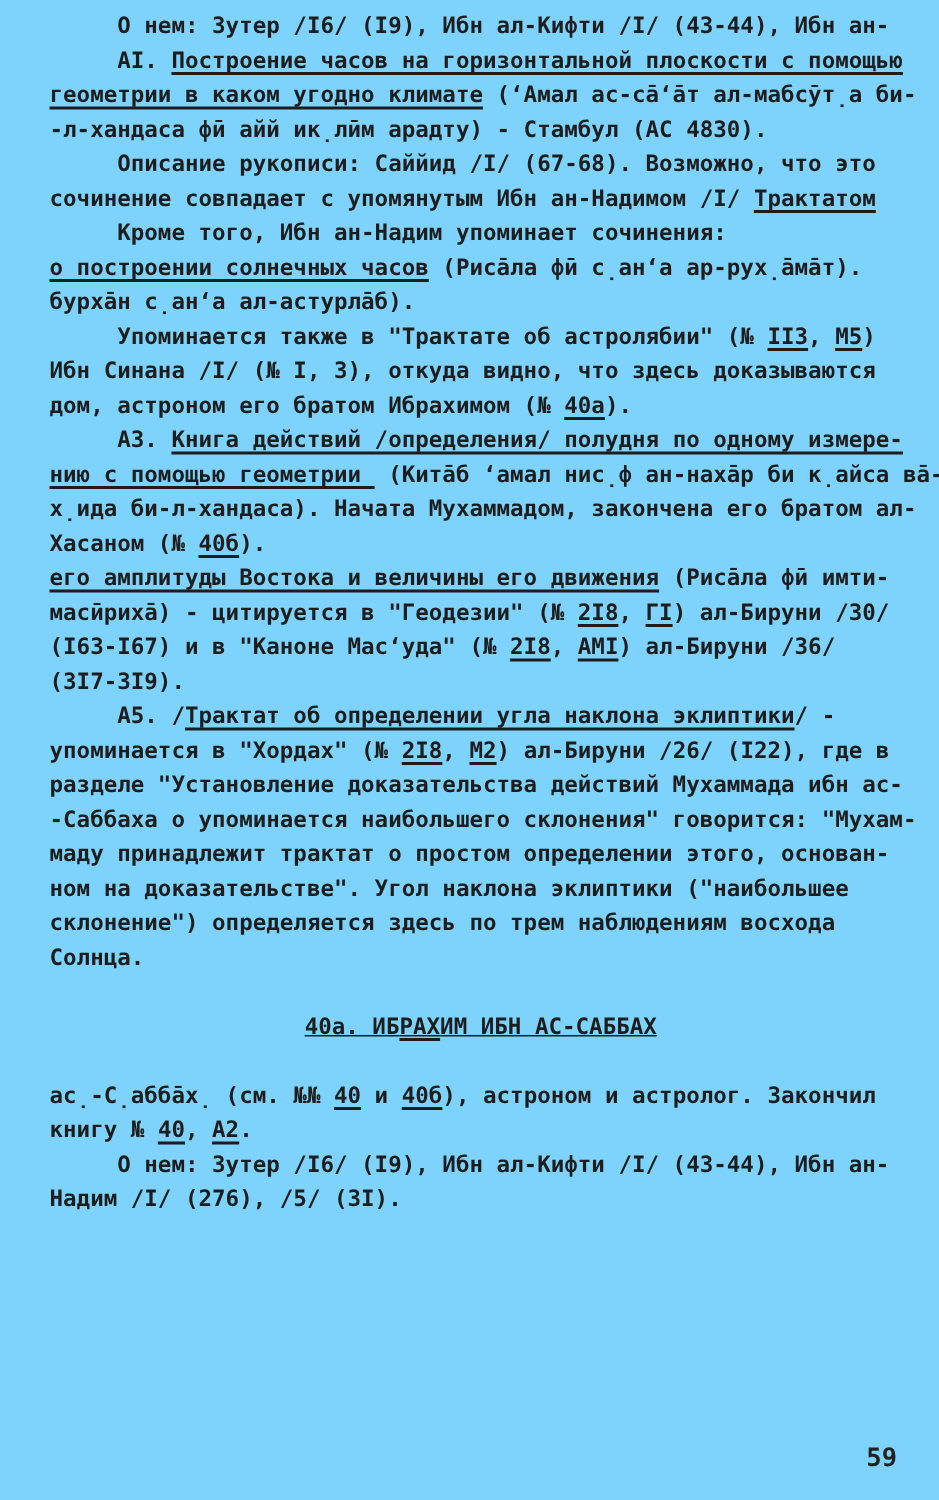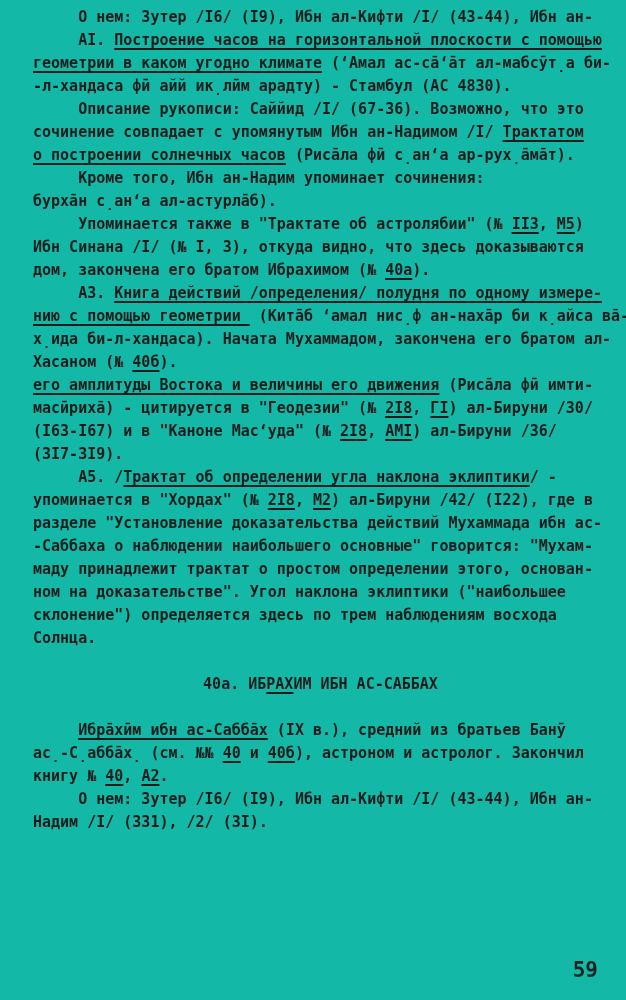--- a/index.html
+++ b/index.html
@@ -4,92 +4,92 @@
 <style>
   html, body {
     margin: 0;
     padding: 0;
     background: #f5f4f0;
   }
   .page {
     position: relative;
     width: 626px;
     height: 1000px;
-    background: #14b8a6;
+    background: #7dd3fc;
     overflow: hidden;
     font-family: "DejaVu Sans Mono", "Liberation Mono", monospace;
     color: #1d1d1d;
     font-weight: 600;
   }
   .doc {
     position: absolute;
     top: 6px;
     left: 33px;
     right: 18px;
   }
   .line {
     white-space: pre;
     font-size: 15px;
     line-height: 23px;
     letter-spacing: 0px;
   }
   .line.center {
     text-align: center;
     white-space: pre;
+    text-decoration: underline;
   }
   .u {
     text-decoration: underline;
     text-decoration-thickness: 1.5px;
     text-underline-offset: 3px;
     margin-top: 39px;
   }
   .page-number {
     position: absolute;
     right: 28px;
     bottom: 18px;
-    font-size: 21px;
+    font-size: 17px;
     color: #222;
   }
 </style>
 </head>
 <body>
 
 <div class="page">
   <div class="doc">
       <div class="line"><span>     О нем: Зутер /I6/ (I9), Ибн ал-Кифти /I/ (43-44), Ибн ан-</span></div>
       <div class="line"><span>     АI. </span><span class="u">Построение часов на горизонтальной плоскости с помощью</span></div>
       <div class="line"><span class="u">геометрии в каком угодно климате</span><span> (‘Амал ас-са̄‘а̄т ал-мабсӯт̣а би-</span></div>
       <div class="line"><span>-л-хандаса фӣ айй ик̣лӣм арадту) - Стамбул (АС 4830).</span></div>
-      <div class="line"><span>     Описание рукописи: Саййид /I/ (67-36). Возможно, что это</span></div>
+      <div class="line"><span>     Описание рукописи: Саййид /I/ (67-68). Возможно, что это</span></div>
       <div class="line"><span>сочинение совпадает с упомянутым Ибн ан-Надимом /I/ </span><span class="u">Трактатом</span></div>
+      <div class="line"><span>     Кроме того, Ибн ан-Надим упоминает сочинения:</span></div>
       <div class="line"><span class="u">о построении солнечных часов</span><span> (Риса̄ла фӣ с̣ан‘а ар-рух̣а̄ма̄т).</span></div>
-      <div class="line"><span>     Кроме того, Ибн ан-Надим упоминает сочинения:</span></div>
       <div class="line"><span>бурха̄н с̣ан‘а ал-астурла̄б).</span></div>
       <div class="line"><span>     Упоминается также в "Трактате об астролябии" (№ </span><span class="u">II3</span><span>, </span><span class="u">М5</span><span>)</span></div>
       <div class="line"><span>Ибн Синана /I/ (№ I, 3), откуда видно, что здесь доказываются</span></div>
-      <div class="line"><span>дом, закончена его братом Ибрахимом (№ </span><span class="u">40а</span><span>).</span></div>
+      <div class="line"><span>дом, астроном его братом Ибрахимом (№ </span><span class="u">40а</span><span>).</span></div>
       <div class="line"><span>     А3. </span><span class="u">Книга действий /определения/ полудня по одному измере-</span></div>
       <div class="line"><span class="u">нию с помощью геометрии </span><span> (Кита̄б ‘амал нис̣ф ан-наха̄р би к̣айса ва̄-</span></div>
       <div class="line"><span>х̣ида би-л-хандаса). Начата Мухаммадом, закончена его братом ал-</span></div>
       <div class="line"><span>Хасаном (№ </span><span class="u">40б</span><span>).</span></div>
       <div class="line"><span class="u">его амплитуды Востока и величины его движения</span><span> (Риса̄ла фӣ имти-</span></div>
       <div class="line"><span>масӣриха̄) - цитируется в "Геодезии" (№ </span><span class="u">2I8</span><span>, </span><span class="u">ГI</span><span>) ал-Бируни /30/</span></div>
       <div class="line"><span>(I63-I67) и в "Каноне Мас‘уда" (№ </span><span class="u">2I8</span><span>, </span><span class="u">АМI</span><span>) ал-Бируни /36/</span></div>
       <div class="line"><span>(3I7-3I9).</span></div>
       <div class="line"><span>     А5. /</span><span class="u">Трактат об определении угла наклона эклиптики</span><span>/ -</span></div>
-      <div class="line"><span>упоминается в "Хордах" (№ </span><span class="u">2I8</span><span>, </span><span class="u">М2</span><span>) ал-Бируни /42/ (I22), где в</span></div>
+      <div class="line"><span>упоминается в "Хордах" (№ </span><span class="u">2I8</span><span>, </span><span class="u">М2</span><span>) ал-Бируни /26/ (I22), где в</span></div>
       <div class="line"><span>разделе "Установление доказательства действий Мухаммада ибн ас-</span></div>
-      <div class="line"><span>-Саббаха о наблюдении наибольшего основные" говорится: "Мухам-</span></div>
+      <div class="line"><span>-Саббаха о упоминается наибольшего склонения" говорится: "Мухам-</span></div>
       <div class="line"><span>маду принадлежит трактат о простом определении этого, основан-</span></div>
       <div class="line"><span>ном на доказательстве". Угол наклона эклиптики ("наибольшее</span></div>
       <div class="line"><span>склонение") определяется здесь по трем наблюдениям восхода</span></div>
       <div class="line"><span>Солнца.</span></div>
       <div class="line">&nbsp;</div>
       <div class="line center"><span>40а. ИБ</span><span class="u">РАХ</span><span>ИМ ИБН АС-САББАХ</span></div>
       <div class="line">&nbsp;</div>
-      <div class="line"><span>     </span><span class="u">Ибра̄хӣм ибн ас-Сабба̄х</span><span> (IX в.), средний из братьев Банӯ</span></div>
       <div class="line"><span>ас̣-С̣абба̄х̣ (см. №№ </span><span class="u">40</span><span> и </span><span class="u">40б</span><span>), астроном и астролог. Закончил</span></div>
       <div class="line"><span>книгу № </span><span class="u">40</span><span>, </span><span class="u">А2</span><span>.</span></div>
       <div class="line"><span>     О нем: Зутер /I6/ (I9), Ибн ал-Кифти /I/ (43-44), Ибн ан-</span></div>
-      <div class="line"><span>Надим /I/ (331), /2/ (3I).</span></div>
+      <div class="line"><span>Надим /I/ (276), /5/ (3I).</span></div>
     </div>
   <div class="page-number">59</div>
 </div>
 
 </body></html>

